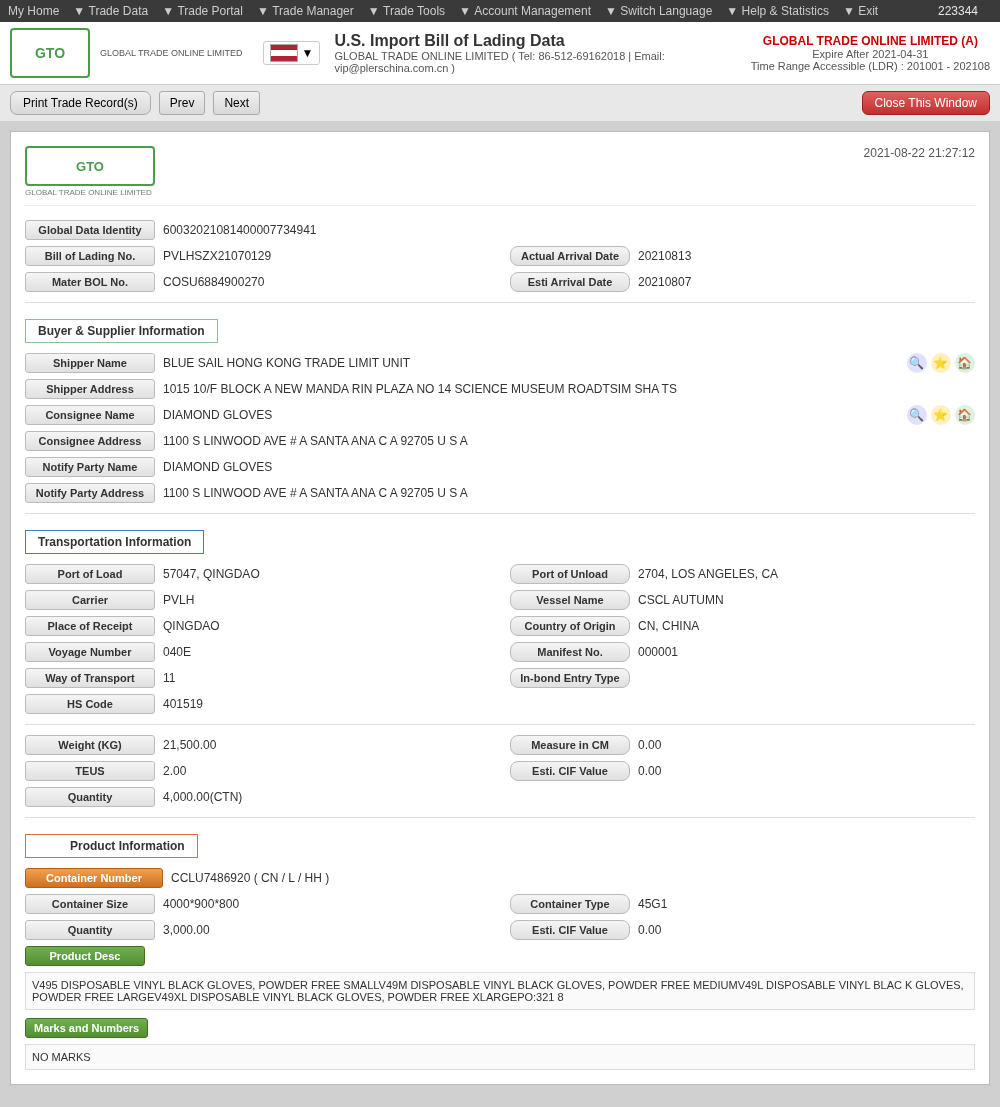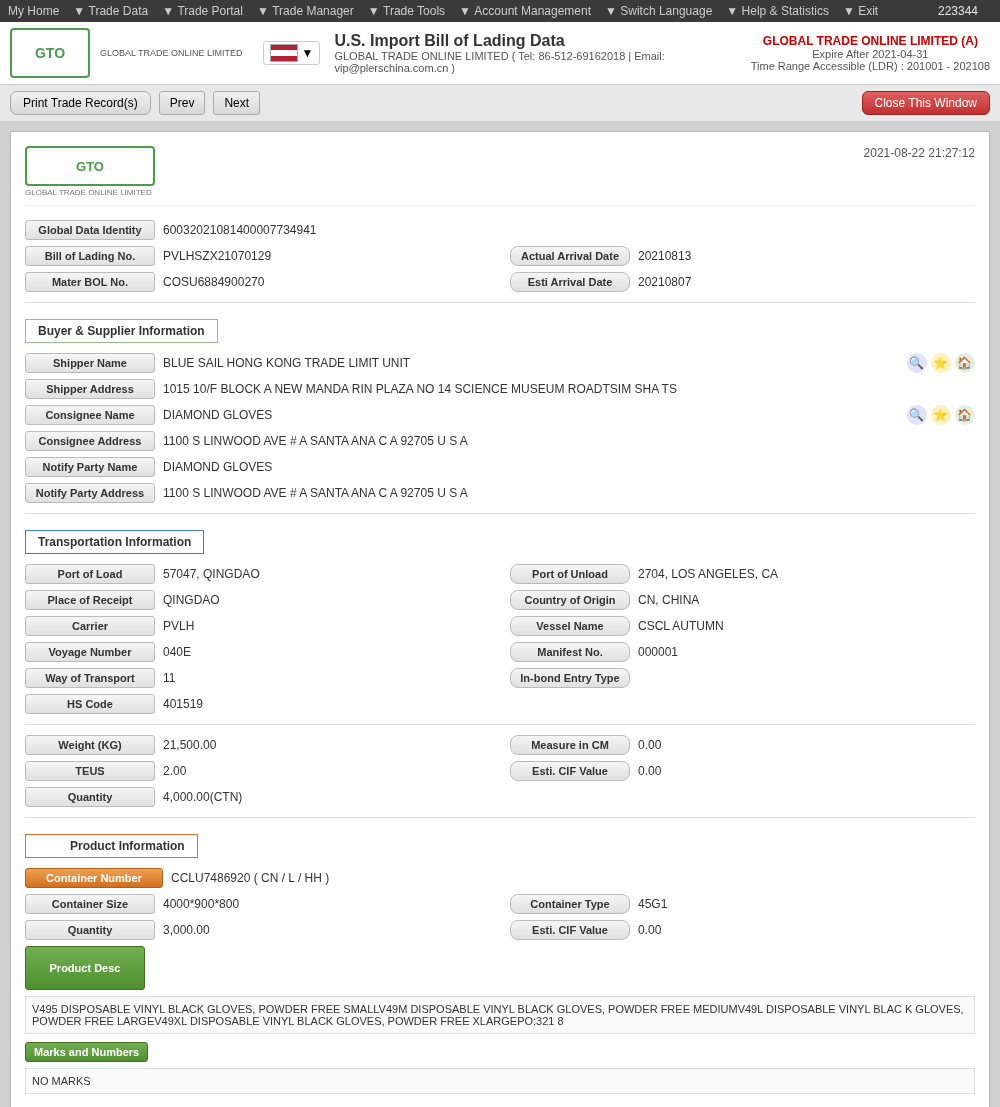--- a/index.html
+++ b/index.html
@@ -253,21 +253,21 @@
       border-radius: 3px;
       min-width: 120px;
       text-align: center;
     }
     .btn-product {
       background: linear-gradient(to bottom, #70b050, #509030);
       border: 1px solid #407020;
       color: #fff;
       font-size: 11px;
       font-weight: bold;
-      padding: 15px 8px;
+      padding: 3px 8px;
       border-radius: 3px;
       min-width: 120px;
       text-align: center;
     }
     .btn-marks {
       background: linear-gradient(to bottom, #70b050, #509030);
       border: 1px solid #407020;
       color: #fff;
       font-size: 11px;
       font-weight: bold;
@@ -447,44 +447,44 @@
       </div>
       <div class="field-group">
         <div class="field-label-sm">Port of Unload</div>
         <div class="field-value">2704, LOS ANGELES, CA</div>
       </div>
     </div>
 
     
     <div class="field-row-2col">
       <div class="field-group">
+        <div class="field-label">Carrier</div>
+        <div class="field-value">PVLH</div>
+      </div>
+      <div class="field-group">
+        <div class="field-label-sm">Vessel Name</div>
+        <div class="field-value">CSCL AUTUMN</div>
+      </div>
+    </div>
+
+    
+    <div class="field-row-2col">
+      <div class="field-group">
         <div class="field-label">Place of Receipt</div>
         <div class="field-value">QINGDAO</div>
       </div>
       <div class="field-group">
         <div class="field-label-sm">Country of Origin</div>
         <div class="field-value">CN, CHINA</div>
       </div>
     </div>
 
     
     <div class="field-row-2col">
       <div class="field-group">
-        <div class="field-label">Carrier</div>
-        <div class="field-value">PVLH</div>
-      </div>
-      <div class="field-group">
-        <div class="field-label-sm">Vessel Name</div>
-        <div class="field-value">CSCL AUTUMN</div>
-      </div>
-    </div>
-
-    
-    <div class="field-row-2col">
-      <div class="field-group">
         <div class="field-label">Voyage Number</div>
         <div class="field-value">040E</div>
       </div>
       <div class="field-group">
         <div class="field-label-sm">Manifest No.</div>
         <div class="field-value">000001</div>
       </div>
     </div>
 
     

